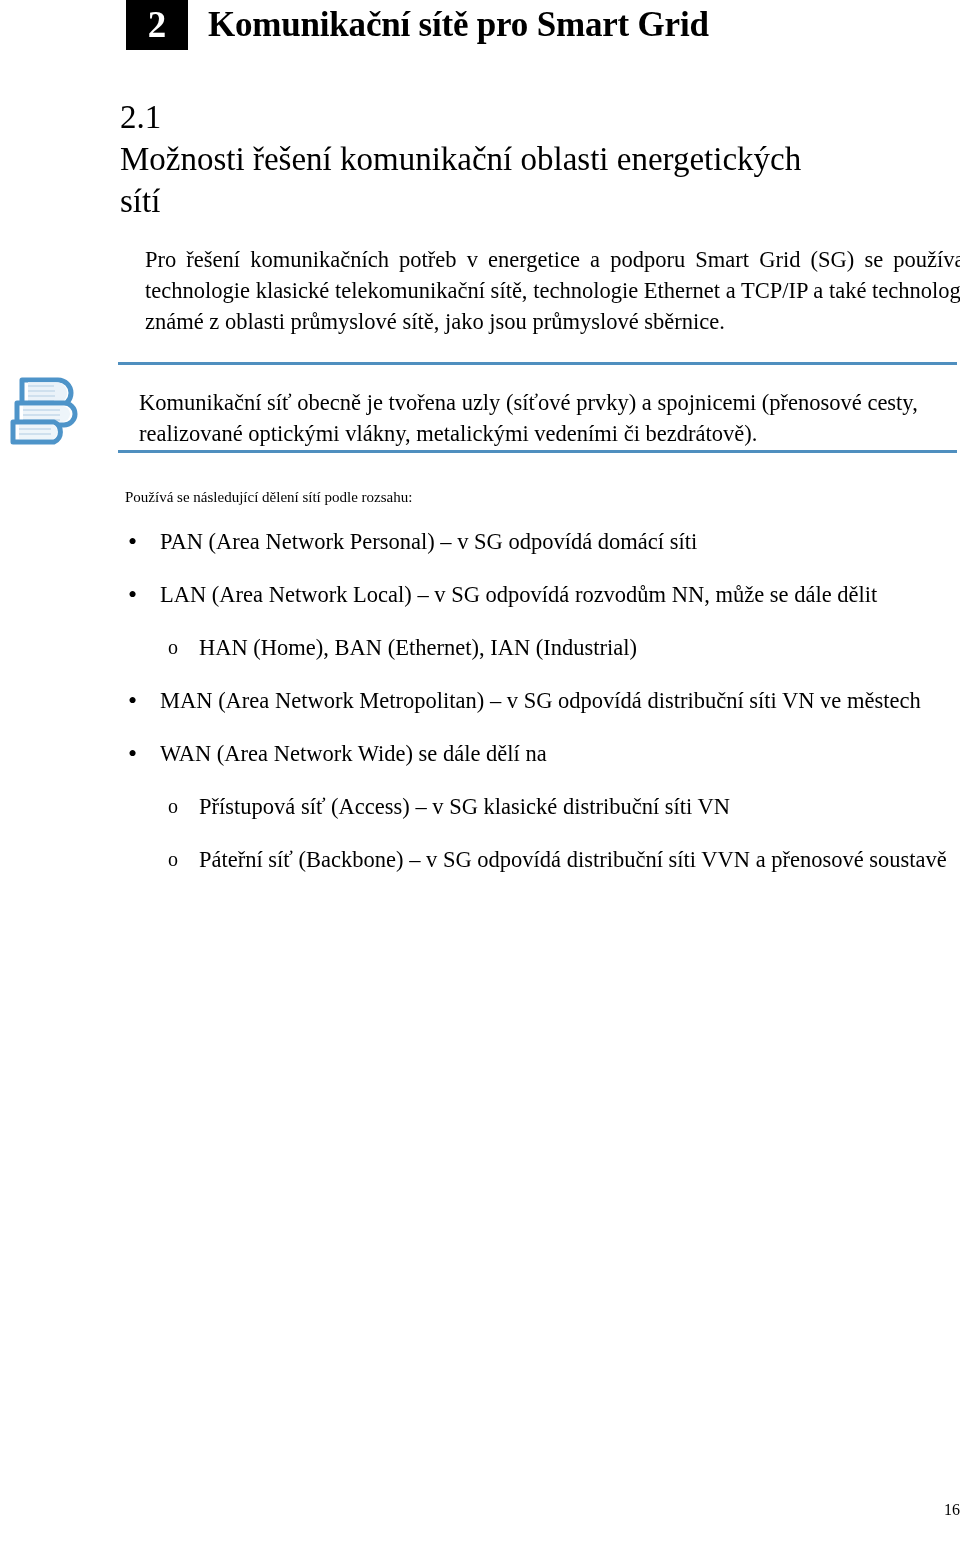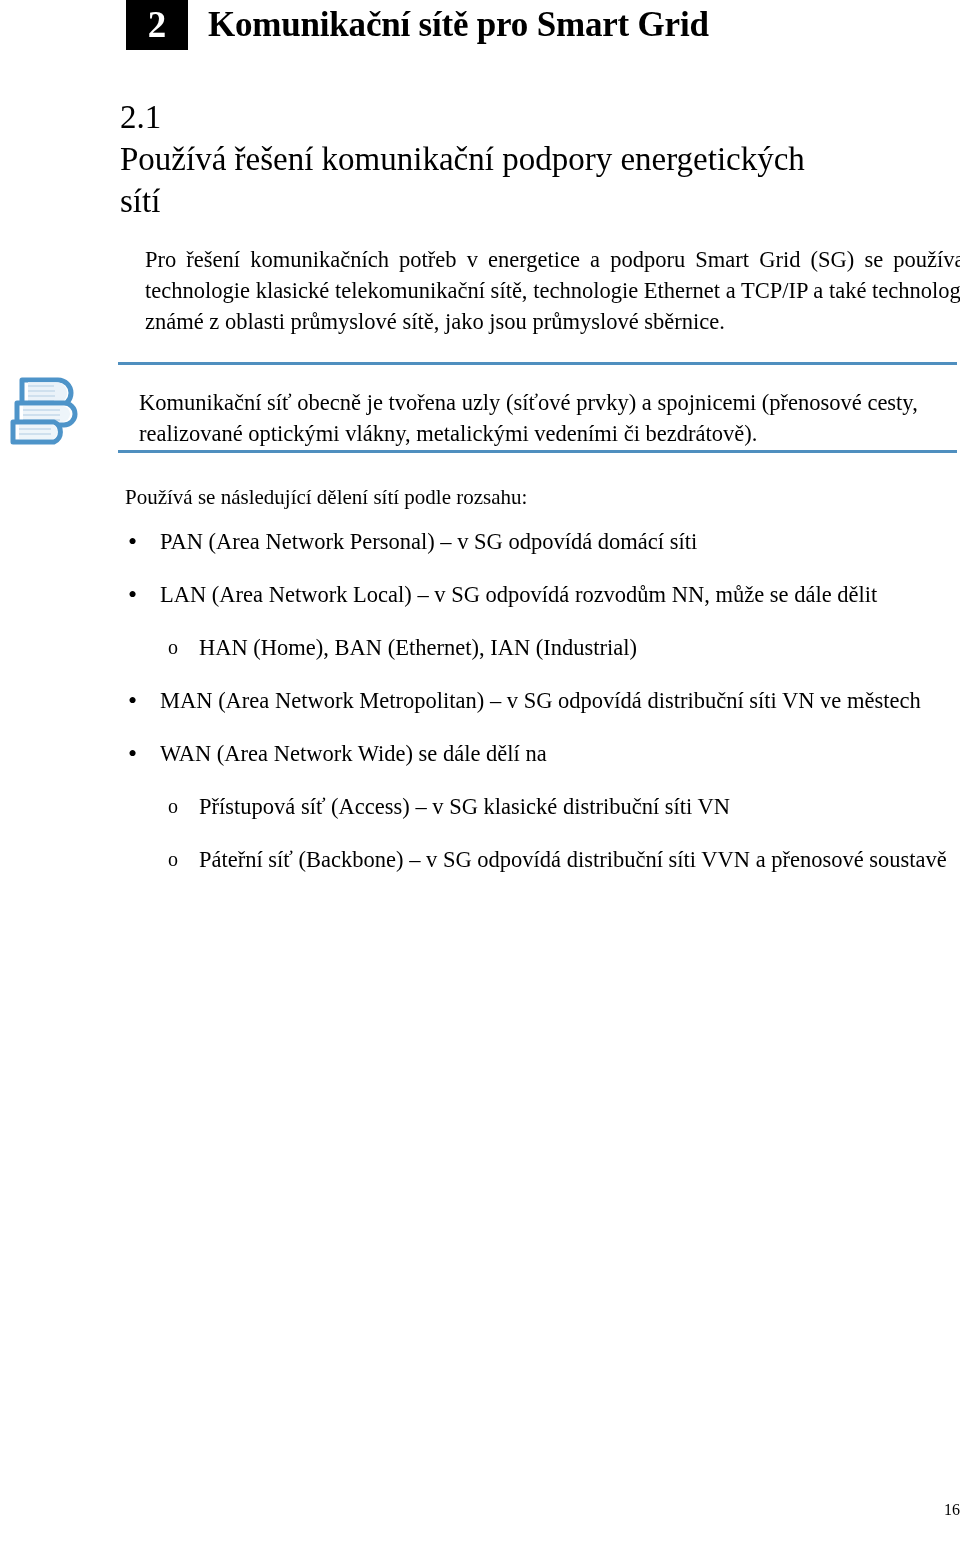--- a/index.html
+++ b/index.html
@@ -119,21 +119,21 @@
     text-align: left;
     margin-top: 9px;
   }
 
   
   .list-intro {
     position: absolute;
     left: 125px;
     top: 482px;
     width: 832px;
-    font-size: 21px;
+    font-size: 15px;
     line-height: 31px;
   }
 
   
   .list {
     position: absolute;
     left: 0;
     top: 526px;
     width: 960px;
   }
@@ -195,21 +195,21 @@
 
 <div class="page">
 
   <div class="chapter-heading">
     <div class="chapter-number-box">2</div>
     <div class="chapter-title">Komunikační sítě pro Smart Grid</div>
   </div>
 
   <div class="section-heading">
     <span class="section-number">2.1</span>
-    <span class="section-title">Používá řešení komunikační podpory energetických sítí</span>
+    <span class="section-title">Možnosti řešení komunikační oblasti energetických sítí</span>
   </div>
 
   <div class="body-para p1">Pro řešení komunikačních potřeb v energetice a podporu Smart Grid (SG) se používají technologie klasické telekomunikační sítě, technologie Ethernet a TCP/IP a také technologie známé z oblasti průmyslové sítě, jako jsou průmyslové sběrnice.</div>
 
   <div class="note-box">
     <div class="note-rule top"></div>
     <div class="note-rule bottom"></div>
 
     <div class="note-icon">
       <svg viewBox="0 0 82 76" width="82" height="76" aria-hidden="true">

